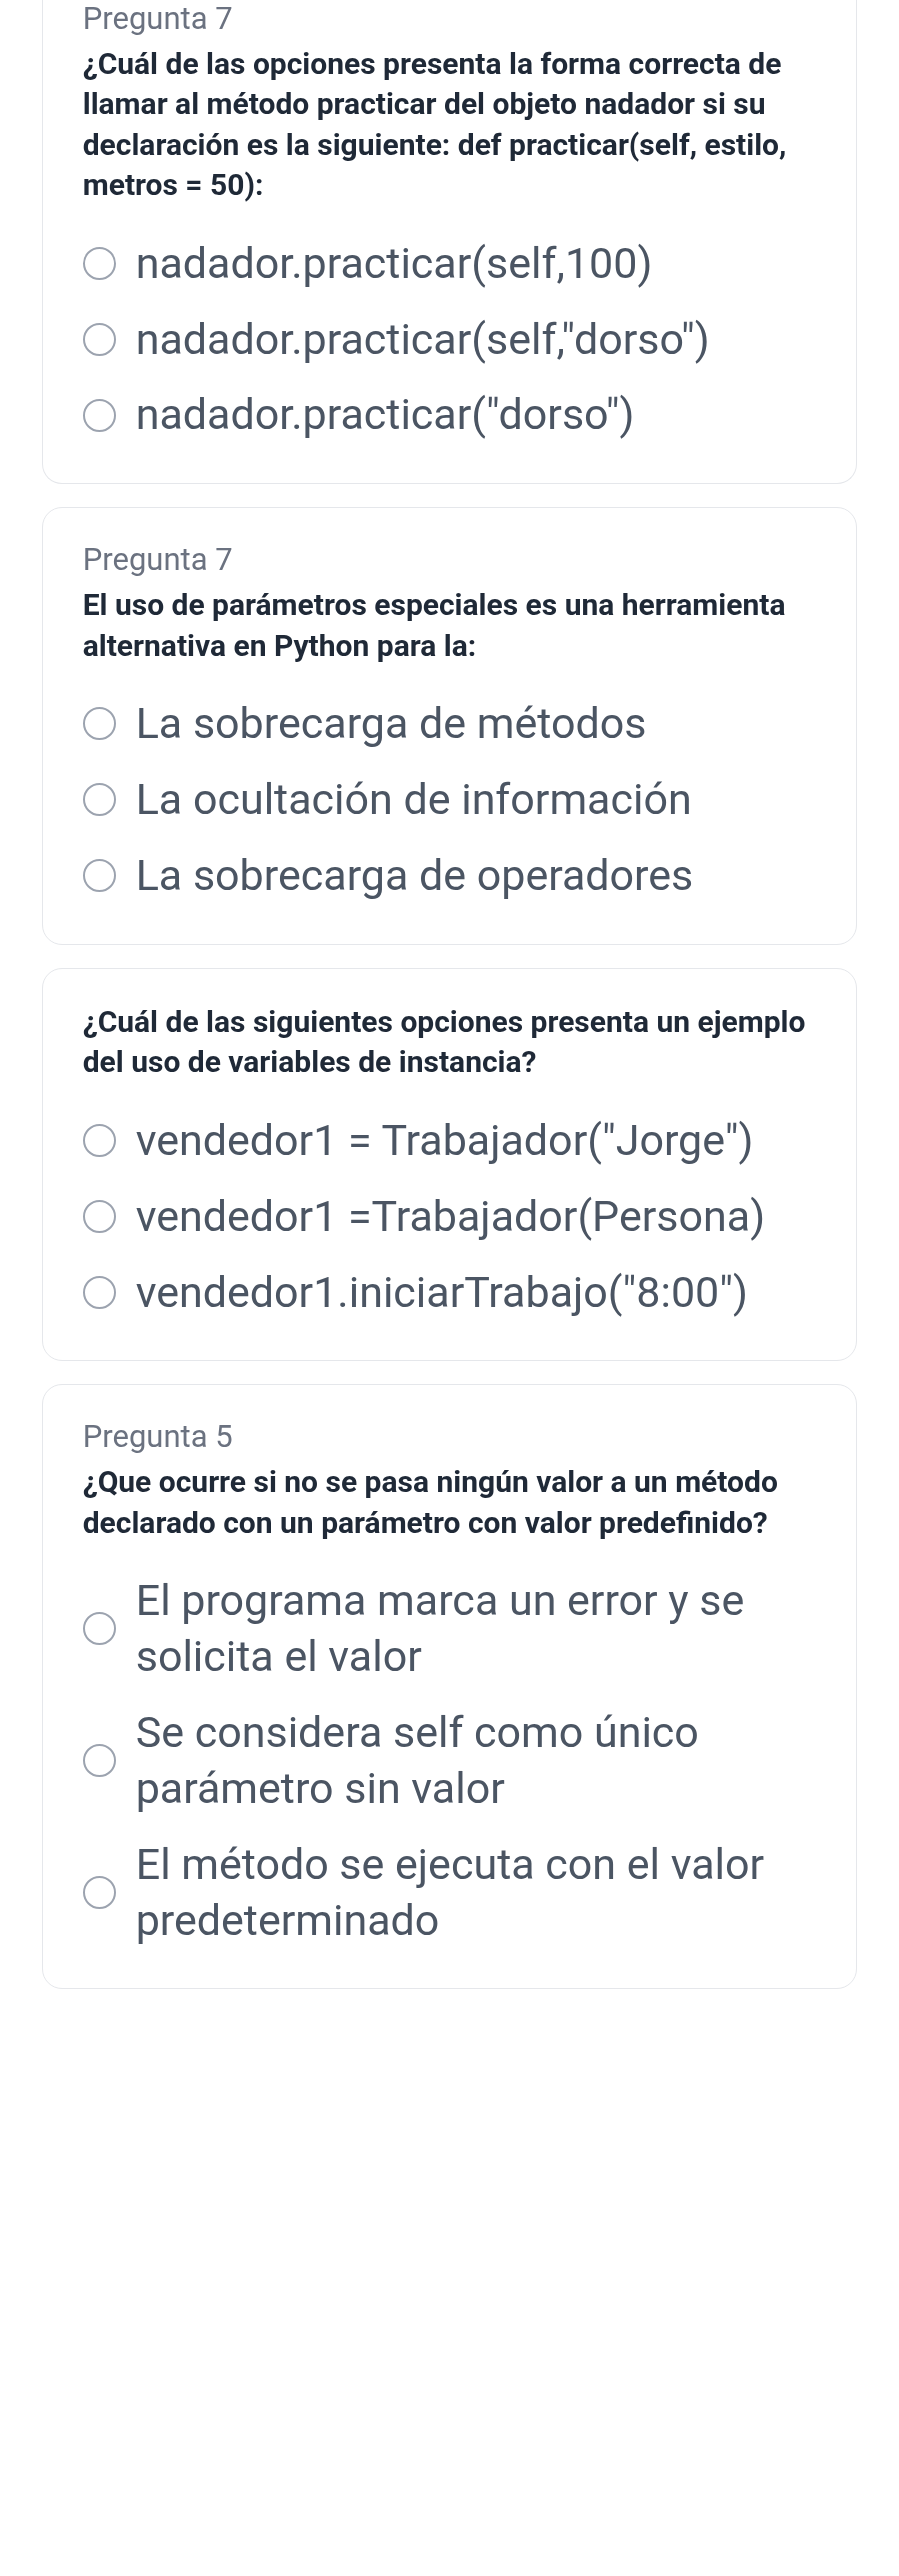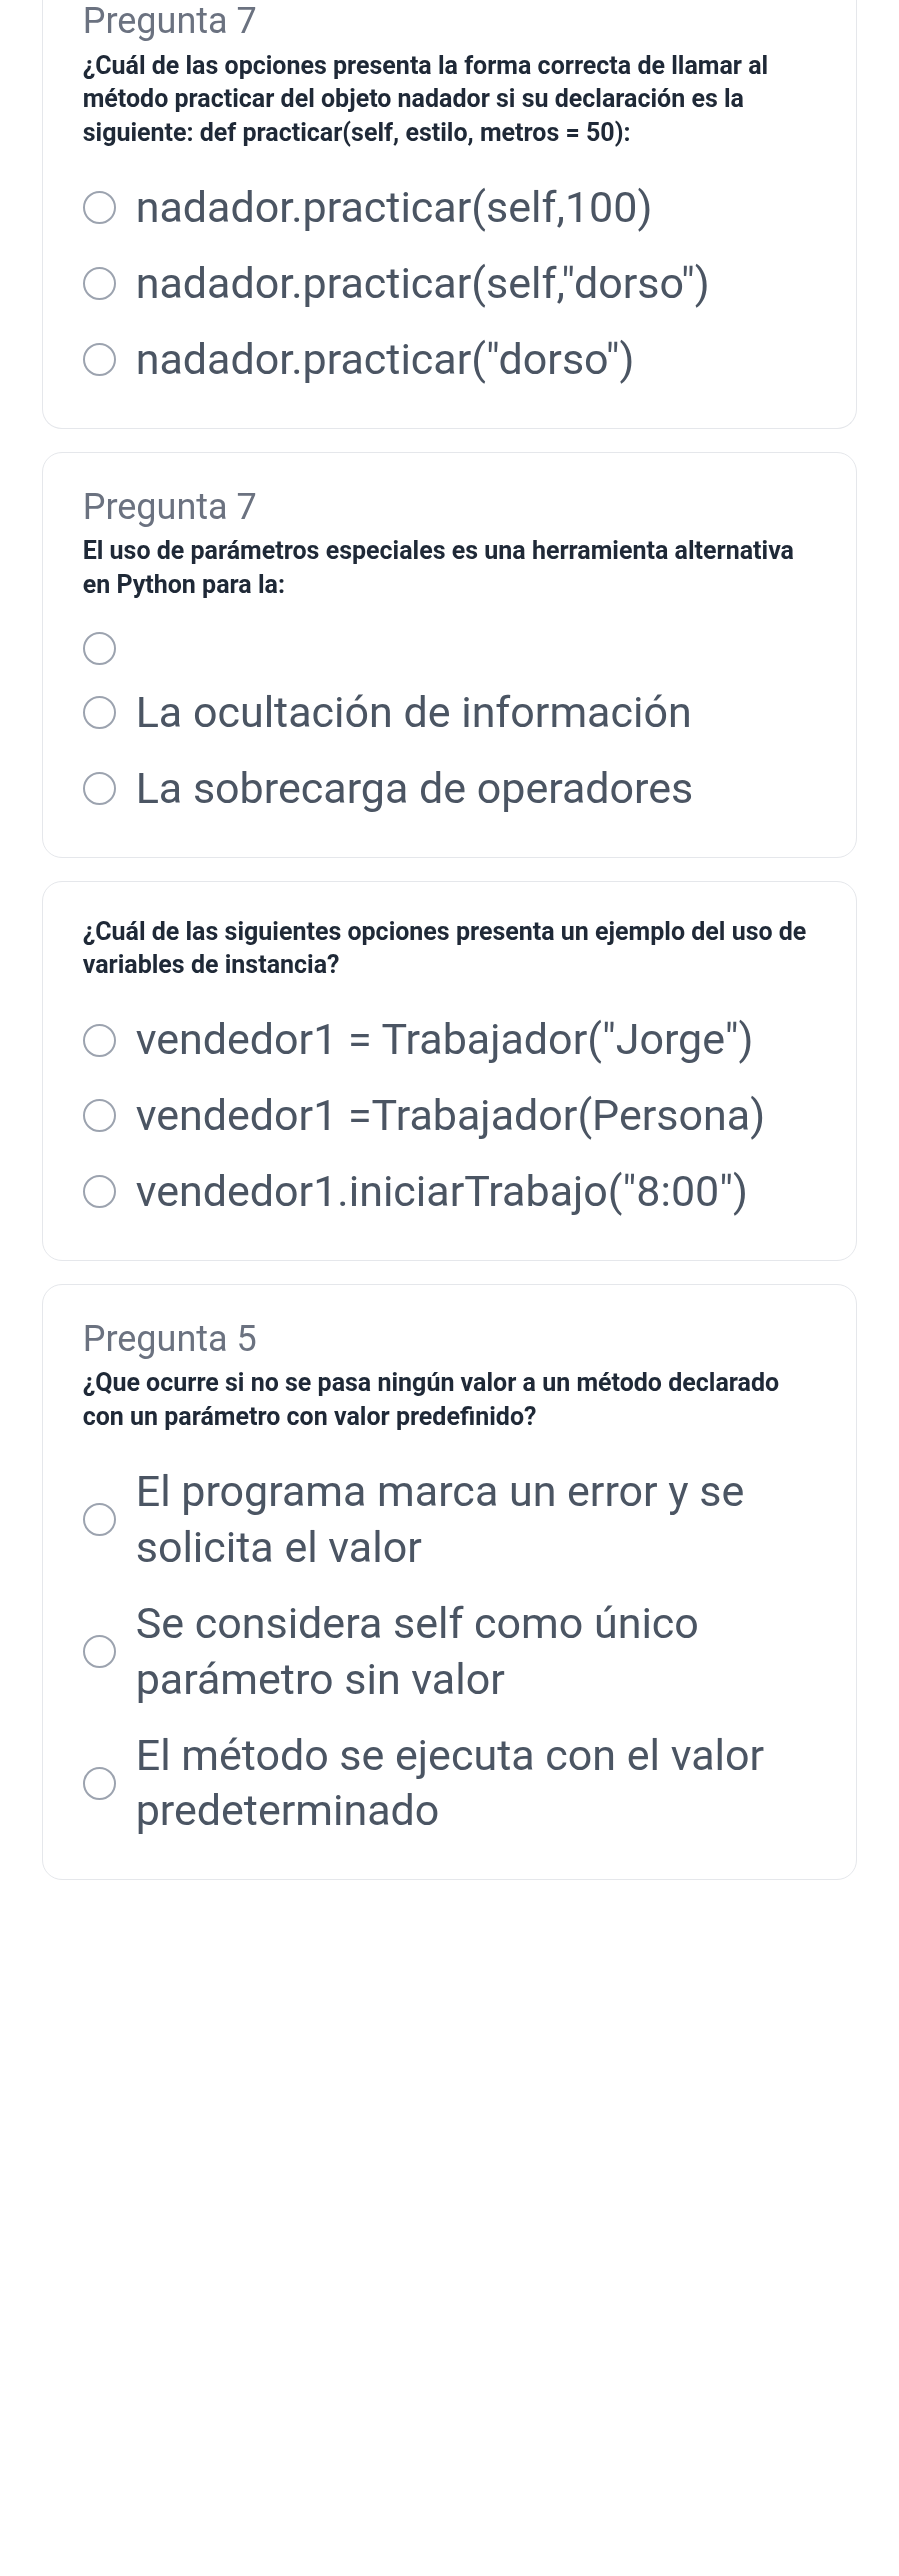--- a/index.html
+++ b/index.html
@@ -26,27 +26,27 @@
       background: #ffffff;
     }
     .question-card.first {
       border-top: none;
       border-top-left-radius: 0;
       border-top-right-radius: 0;
       margin-top: 0;
       padding-top: 0;
     }
     .question-number {
-      font-size: 36px;
+      font-size: 31px;
       color: #6b7280;
       font-weight: 400;
       margin-bottom: 6.7px;
     }
     .question-title {
-      font-size: 25px;
+      font-size: 30px;
       font-weight: 700;
       color: #1f2937;
       line-height: 1.35;
       margin-bottom: 30px;
     }
     .options {
       display: flex;
       flex-direction: column;
       gap: 20px;
     }
@@ -95,20 +95,21 @@
       </div>
     </div>
   </div>
 
   <div class="question-card">
     <div class="question-number">Pregunta 7</div>
     <div class="question-title">El uso de parámetros especiales es una herramienta alternativa en Python para la:</div>
     <div class="options">
       <div class="option">
         <div class="radio"></div>
+        <div class="option-text">La sobrecarga de métodos</div>
       </div>
       <div class="option">
         <div class="radio"></div>
         <div class="option-text">La ocultación de información</div>
       </div>
       <div class="option">
         <div class="radio"></div>
         <div class="option-text">La sobrecarga de operadores</div>
       </div>
     </div>

